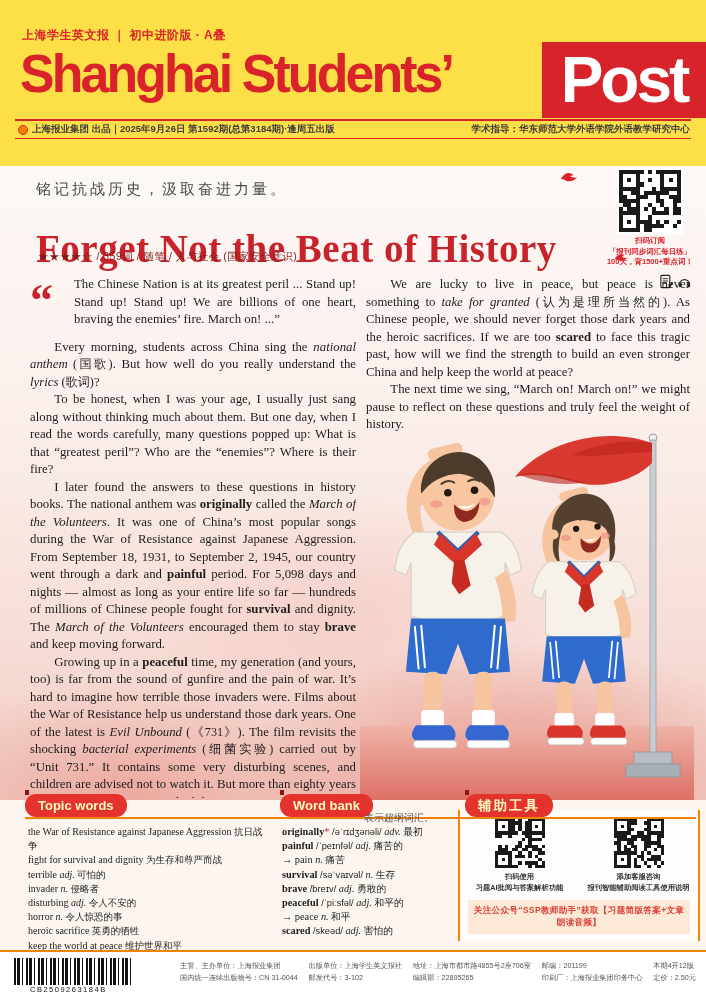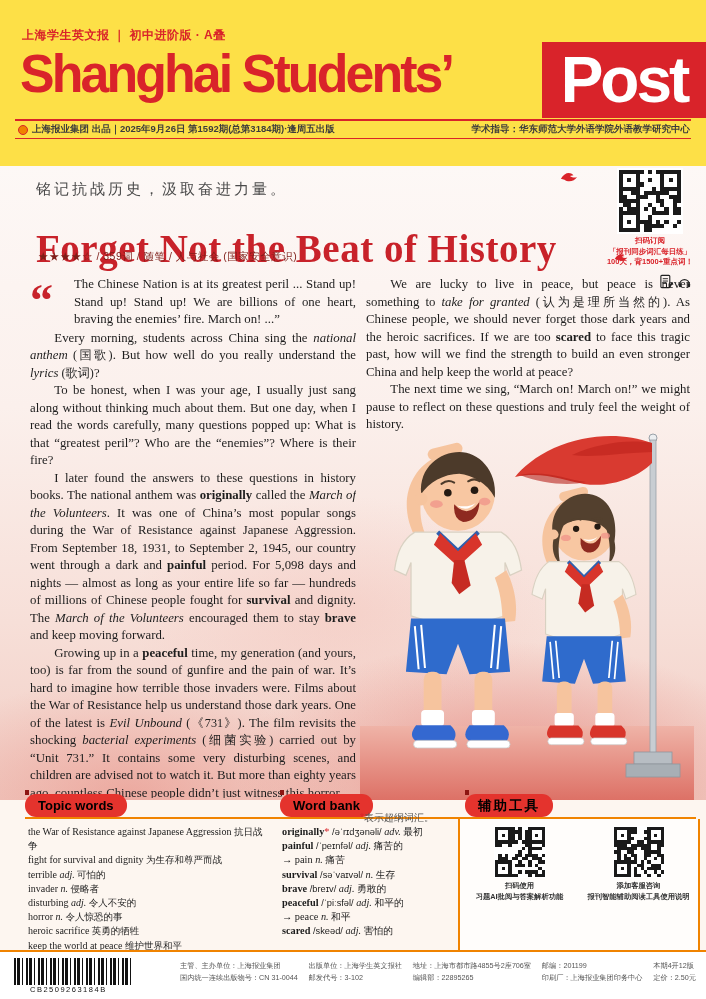--- a/index.html
+++ b/index.html
@@ -43,45 +43,45 @@
   .sub-icons{display:flex;justify-content:flex-end;gap:3px;margin-top:6px;padding-right:6px;align-items:center;}
   .sub-icons .ico{width:15px;height:15px;}
   .title{position:absolute;top:34px;left:36px;font-family:"Liberation Serif",serif;font-weight:bold;
          font-size:39px;color:#c8222a;letter-spacing:.5px;}
   .meta{position:absolute;top:84px;left:38px;font-size:10.5px;color:#7e1d18;letter-spacing:.5px;}
   .col{position:absolute;top:110px;width:326px;height:522px;overflow:hidden;z-index:2;}
   .col-left{left:30px;}
   .col-right{left:366px;width:324px;height:260px;}
   .para{margin:0;font-family:"Liberation Serif",serif;font-size:12.8px;line-height:17.5px;color:#1d1d1d;
         text-align:justify;text-indent:1.9em;}
-  .para.quote{text-indent:0;padding-left:44px;margin-bottom:1px;}
+  .para.quote{text-indent:0;padding-left:44px;margin-bottom:10px;}
   .quote-mark{position:absolute;left:0;top:2px;font-family:"Liberation Serif",serif;font-weight:bold;
               font-size:46px;line-height:1;color:#c8222a;z-index:3;}
   .s-b{font-weight:bold;}
   .s-i{font-style:italic;}
   .s-cn{font-size:.95em;}
   .s-p{font-family:Liberation Sans, sans-serif;font-size:.9em;}
   .s-r{color:#d9232a;}
   .illus{position:absolute;top:264px;left:360px;width:334px;height:370px;z-index:1;}
 
   
   .bottom{position:absolute;top:800px;left:0;right:0;height:152px;background:#fdf6f0;}
   .sec-line{position:absolute;top:17px;left:25px;right:10px;height:2px;background:#f08300;z-index:2;}
-  .sec-head{position:absolute;top:-6px;height:23px;line-height:23px;padding:0 13px;background:#e4332d;color:#000000;
+  .sec-head{position:absolute;top:-6px;height:23px;line-height:23px;padding:0 13px;background:#e4332d;color:#fef9c3;
             font-weight:bold;font-size:13px;border-radius:11px;z-index:3;}
   .sec-head::before{content:"";position:absolute;left:0;top:-4px;width:4px;height:5px;background:#8d1512;}
   .head-topic{left:25px;}
   .head-wordbank{left:280px;}
   .head-tools{left:465px;font-size:13.5px;letter-spacing:2px;}
   .wb-note{position:absolute;left:360px;top:11px;font-size:10px;color:#555;z-index:3;}
   .panel-topic{position:absolute;left:28px;top:25px;width:242px;}
   .panel-wordbank{position:absolute;left:282px;top:25px;width:168px;}
   .panel-topic .wline{font-family:Liberation Serif, serif;font-size:10px;line-height:13.2px;color:#1c1c1c;}
   .panel-wordbank .wline{font-family:"Liberation Serif",serif;font-size:10.3px;line-height:14.2px;color:#1c1c1c;}
-  .panel-tools{position:absolute;left:458px;top:19px;width:238px;height:131px;background:#fffdfb;
+  .panel-tools{position:absolute;left:458px;top:10px;width:238px;height:131px;background:#fffdfb;
                border-left:2px solid #f08300;border-right:2px solid #f08300;}
   .tool-qrs{display:flex;justify-content:space-around;padding-top:7px;}
   .tool-qr{text-align:center;width:104px;}
   .tool-qr .qr{width:50px;height:50px;margin:0 auto;background:#fff;padding:1px;}
   .tool-cap{font-size:7.3px;line-height:1.45;color:#333;font-weight:bold;margin-top:3px;}
   .notice{position:absolute;left:8px;right:8px;bottom:7px;background:#fcead6;color:#d9443c;font-size:8.6px;
           font-weight:bold;text-align:center;padding:5px 2px;letter-spacing:.3px;}
   .bottom-line{position:absolute;bottom:0;left:0;right:0;height:2px;background:#f08300;}
 
   
@@ -572,20 +572,21 @@
                 <rect fill="#fff" x="1" y="11" width="3" height="3"></rect>
                 <rect x="2" y="12" width="1" height="1"></rect>
               </svg>
             </div>
           <div class="tool-cap">
             <div>添加客服咨询</div>
             <div>报刊智能辅助阅读工具使用说明</div>
           </div>
         </div>
       </div>
+      <div class="notice">关注公众号“SSP教师助手”获取【习题简版答案+文章朗读音频】</div>
     </div>
     <div class="bottom-line"></div>
   </div>
 
   <div class="footer">
     <div class="barcode"></div>
     <div class="barcode-text">CB2509263184B</div>
     <div class="fcols">
         <div class="fcol">
           <div>主管、主办单位：上海报业集团</div>

